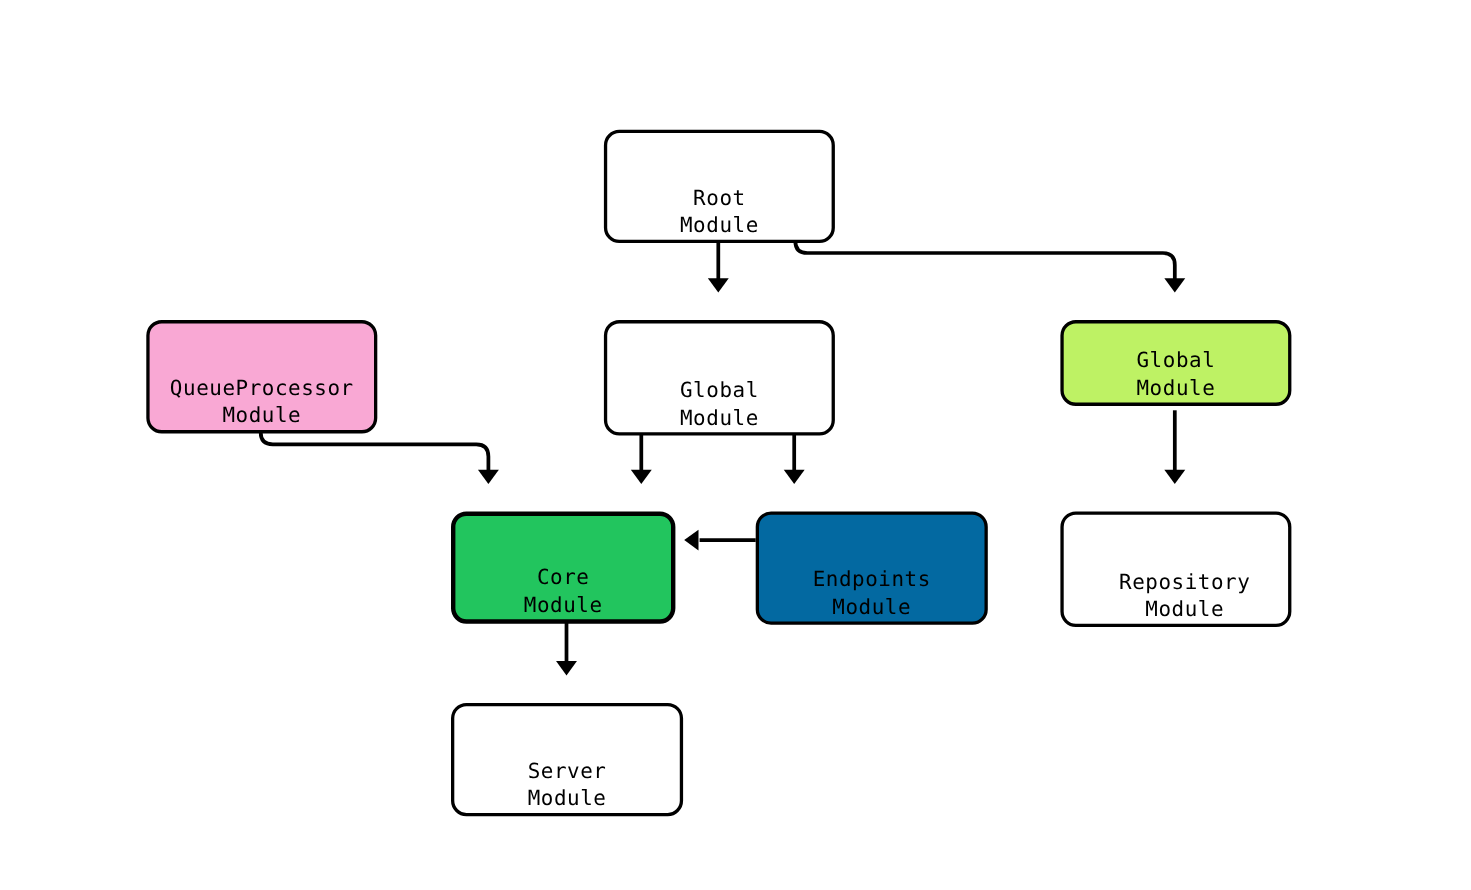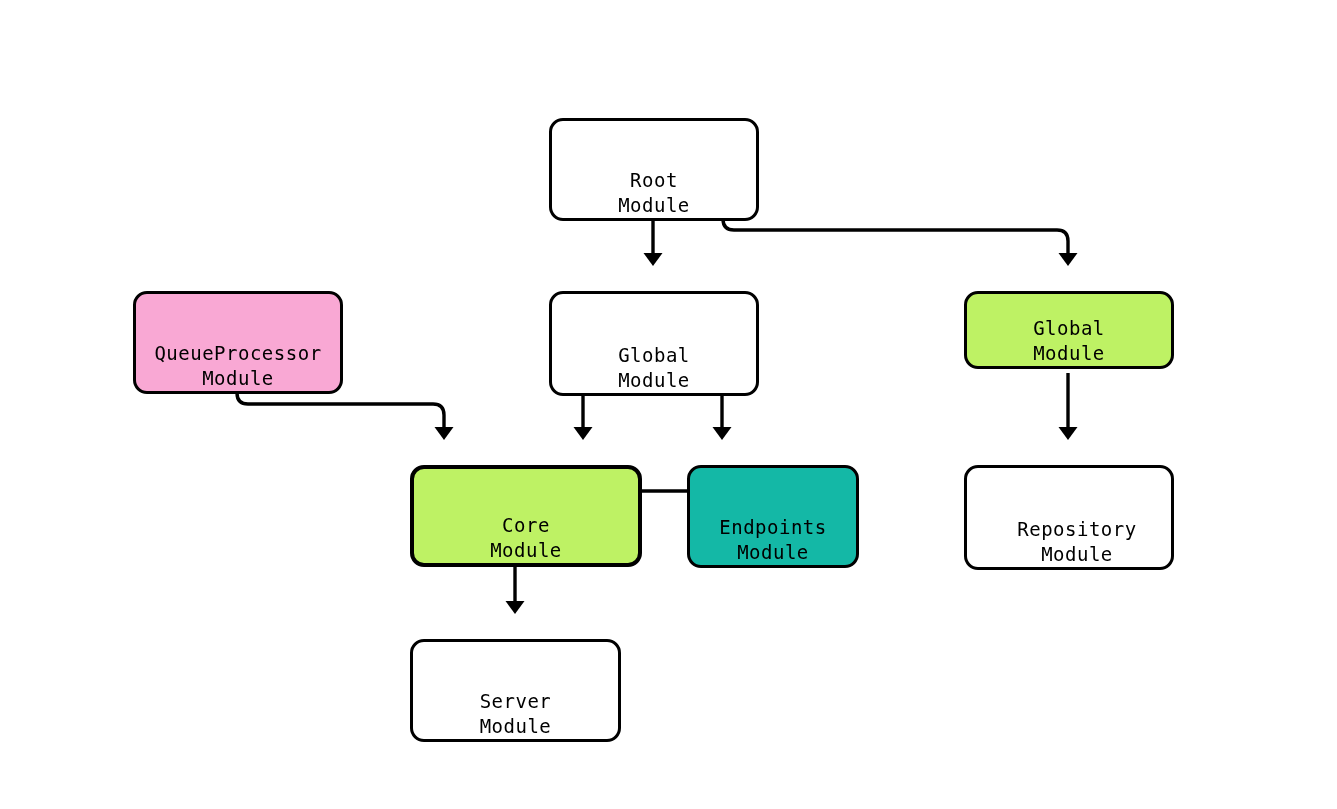--- a/index.html
+++ b/index.html
@@ -68,17 +68,17 @@
       <path d="M 687 491 L 636 491" fill="none" stroke="#000000" stroke-width="3.4" stroke-linecap="butt"></path>
       <polygon points="622,491 635,481.5 635,500.5" fill="#000000"></polygon>
       <path d="M 515 543 L 515 603" fill="none" stroke="#000000" stroke-width="3.4" stroke-linecap="butt"></path>
       <polygon points="515,614 505.5,601 524.5,601" fill="#000000"></polygon>
     </svg>
 
 <div class="node" style="left: 549px; top: 94px; width: 210px; height: 103px; background: rgb(255, 255, 255); border-color: rgb(0, 0, 0);"><span class="node-line">Root</span><span class="node-line">Module</span></div>
     <div class="node" style="left: 133px; top: 267px; width: 210px; height: 103px; background: #f9a8d4; border-color: rgb(0, 0, 0);"><span class="node-line">QueueProcessor</span><span class="node-line">Module</span></div>
     <div class="node" style="left: 549px; top: 267px; width: 210px; height: 105px; background: rgb(255, 255, 255); border-color: rgb(0, 0, 0);"><span class="node-line">Global</span><span class="node-line">Module</span></div>
     <div class="node" style="left: 964px; top: 267px; width: 210px; height: 78px; background: #bef264; border-color: rgb(0, 0, 0);"><span class="node-line">Global</span><span class="node-line">Module</span></div>
-    <div class="node emphasis" style="left: 410px; top: 441px; width: 232px; height: 102px; background: #bef264; border-color: rgb(0, 0, 0);"><span class="node-line">Core</span><span class="node-line">Module</span></div>
-    <div class="node" style="left: 687px; top: 441px; width: 172px; height: 103px; background: #14b8a6; border-color: rgb(0, 0, 0);"><span class="node-line">Endpoints</span><span class="node-line">Module</span></div>
+    <div class="node emphasis" style="left: 410px; top: 441px; width: 204px; height: 102px; background: #22c55e; border-color: rgb(0, 0, 0);"><span class="node-line">Core</span><span class="node-line">Module</span></div>
+    <div class="node" style="left: 687px; top: 441px; width: 211px; height: 103px; background: #0369a1; border-color: rgb(0, 0, 0);"><span class="node-line">Endpoints</span><span class="node-line">Module</span></div>
     <div class="node" style="left: 964px; top: 441px; width: 210px; height: 105px; background: rgb(255, 255, 255); border-color: rgb(0, 0, 0); padding-left: 16px;"><span class="node-line">Repository</span><span class="node-line">Module</span></div>
     <div class="node" style="left: 410px; top: 615px; width: 211px; height: 103px; background: rgb(255, 255, 255); border-color: rgb(0, 0, 0);"><span class="node-line">Server</span><span class="node-line">Module</span></div>
   </div>
 
 </body></html>

